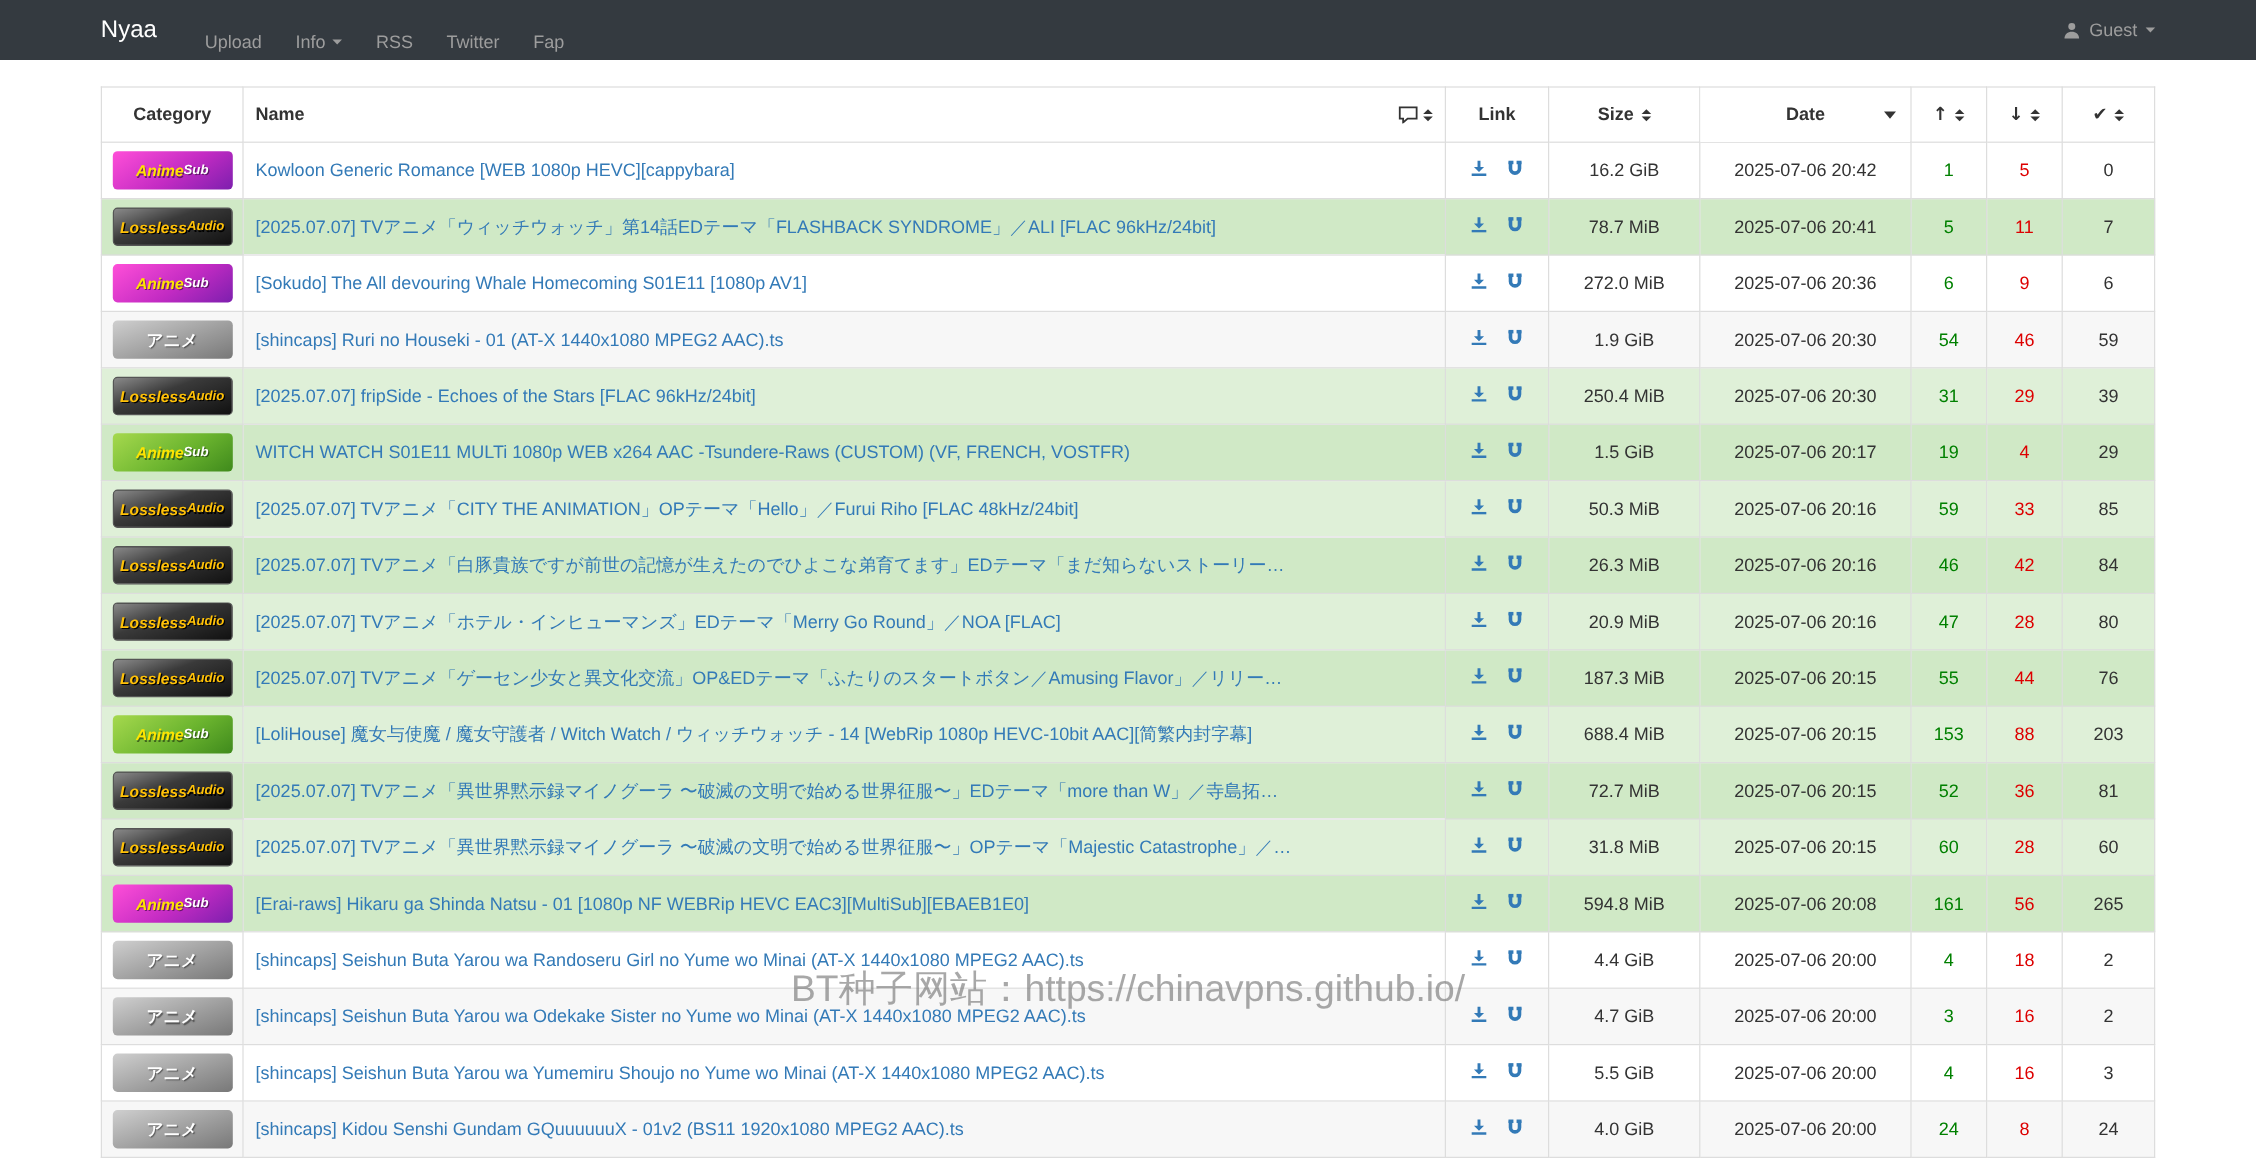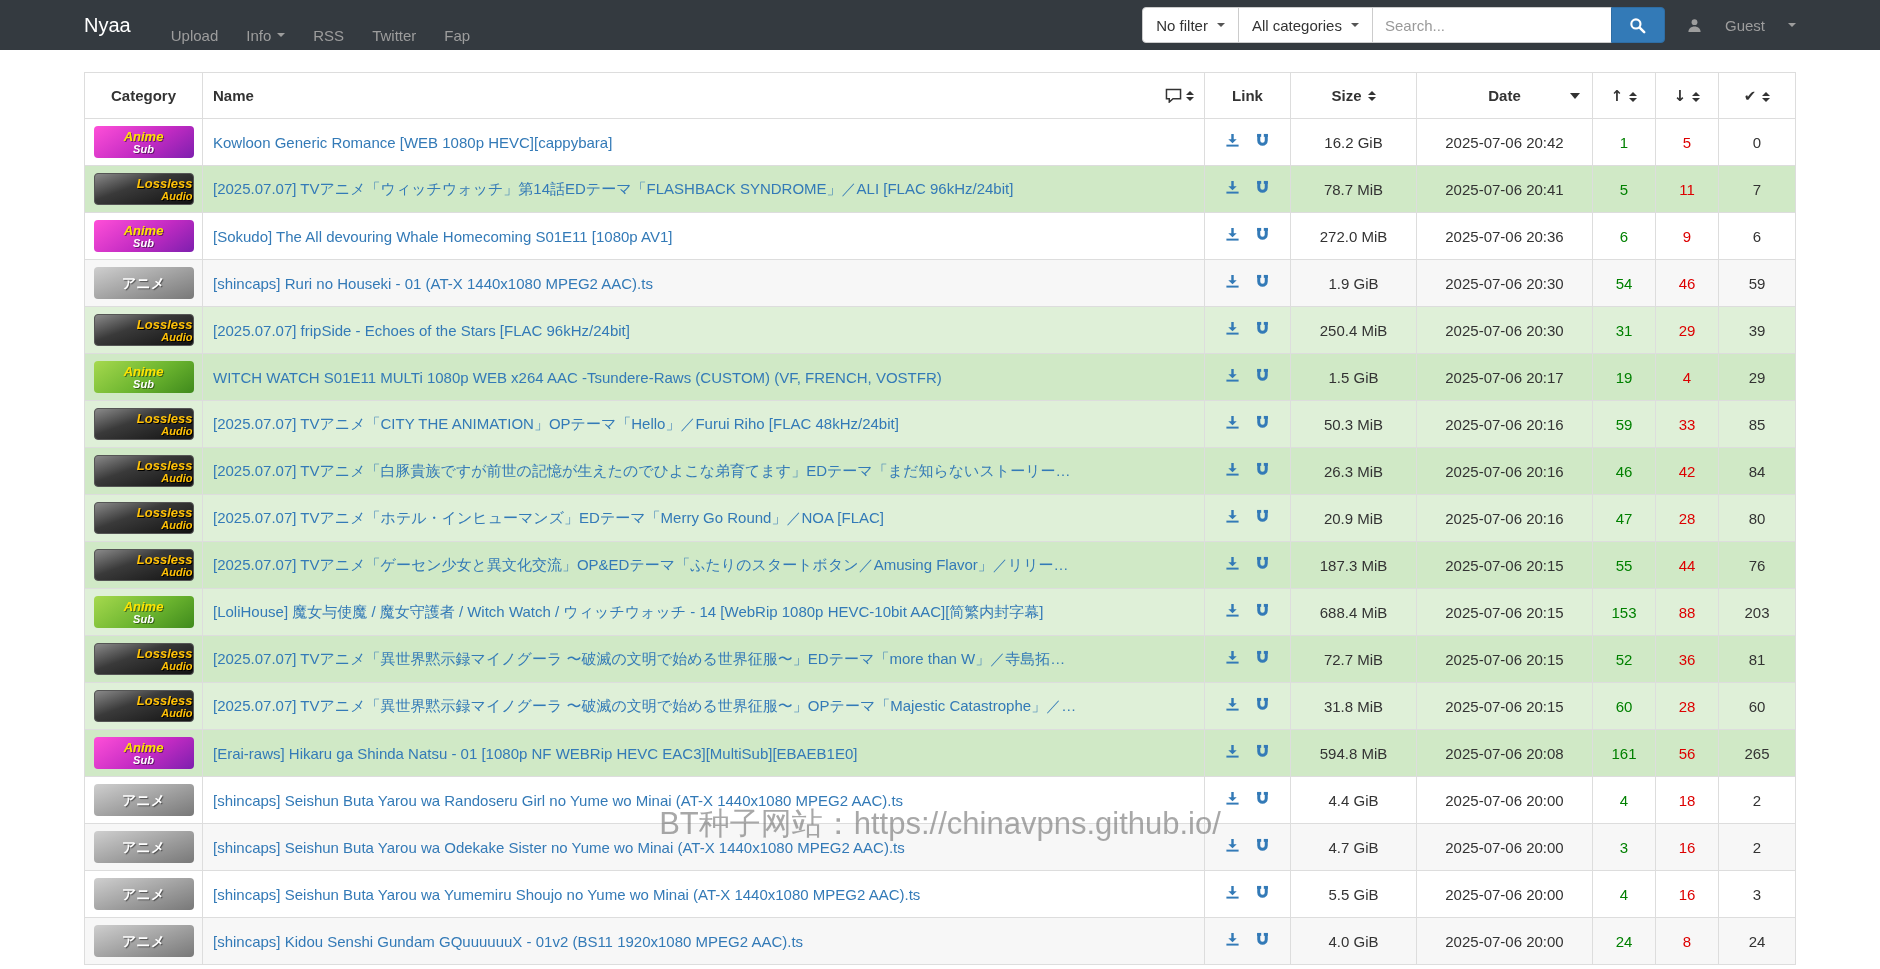--- a/index.html
+++ b/index.html
@@ -82,21 +82,21 @@
     display: flex;
     align-items: center;
     justify-content: center;
     cursor: pointer;
   }
   .user-menu {
     color: #9d9d9d;
     font-size: 15px;
     display: flex;
     align-items: center;
-    gap: 23px;
+    gap: 7px;
     cursor: pointer;
   }
 
   
   .container { margin: 22px 84px 0 84px; }
   table.torrent-table {
     width: 100%;
     border-collapse: collapse;
     table-layout: fixed;
     font-size: 15px;
@@ -142,36 +142,36 @@
   td.size-cell, td.date-cell { text-align: center; color: #333; }
   td.seed-cell { text-align: center; color: #008000; }
   td.leech-cell { text-align: center; color: #dd0000; }
   td.comp-cell { text-align: center; color: #333; }
 
   
   .cat-badge {
     width: 100px; height: 32px;
     border-radius: 4px;
     display: inline-flex;
-    flex-direction: column;
+    flex-direction: row;
     align-items: center;
     justify-content: center;
     line-height: 1;
     text-decoration: none;
     vertical-align: middle;
   }
   .cat-badge .l1 { font-weight: bold; font-style: italic; font-size: 13px; }
   .cat-badge .l2 { font-weight: bold; font-style: italic; font-size: 11px; margin-top: 1px; }
   .badge-magenta { background: linear-gradient(145deg, #ff4fd8 0%, #c32bc3 55%, #7d1fae 100%); }
   .badge-magenta .l1 { color: #ffe400; text-shadow: 1px 1px 0 rgba(0,0,0,.45); }
   .badge-magenta .l2 { color: #fff; text-shadow: 1px 1px 0 rgba(0,0,0,.45); }
   .badge-green { background: linear-gradient(145deg, #a6d94e 0%, #6cb52f 55%, #3f8a1c 100%); }
   .badge-green .l1 { color: #ffe400; text-shadow: 1px 1px 0 rgba(0,0,0,.45); }
   .badge-green .l2 { color: #fff; text-shadow: 1px 1px 0 rgba(0,0,0,.45); }
-  .badge-dark { background: linear-gradient(160deg, #8a8a8a 0%, #3a3a3a 40%, #111 100%); border: 1px solid #555; align-items: flex-end; }
+  .badge-dark { background: linear-gradient(160deg, #8a8a8a 0%, #3a3a3a 40%, #111 100%); border: 1px solid #555; }
   .badge-dark .l1, .badge-dark .l2 { color: #ffc107; text-shadow: 1px 1px 0 #000; }
   .badge-gray { background: linear-gradient(160deg, #cfcfcf 0%, #9a9a9a 60%, #787878 100%); }
   .badge-gray .l1 { color: #fff; font-style: normal; font-size: 14px; text-shadow: 1px 1px 1px rgba(0,0,0,.5); }
 
   
   .watermark {
     position: absolute;
     top: 803px;
     left: 50%;
     transform: translateX(-50%);
@@ -203,39 +203,20 @@
       <a href="#" class="nav-link">
     <span>Twitter</span>
 
   </a>
       <a href="#" class="nav-link">
     <span>Fap</span>
 
   </a>
     </div>
   <div class="nav-right">
-    <div class="search-group">
-      <div class="nav-select">
-        <span>No filter</span>
-        <span class="caret"></span>
-      </div>
-      <div class="nav-select">
-        <span>All categories</span>
-        <span class="caret"></span>
-      </div>
-      <input class="search-input" type="text" placeholder="Search..." style="">
-      <button class="search-button">
-        <span style="line-height:0;">
-          <svg width="17" height="17" viewBox="0 0 16 16">
-            <circle cx="6.5" cy="6.5" r="4.3" fill="none" stroke="#fff" stroke-width="2"></circle>
-            <line x1="10" y1="10" x2="14.3" y2="14.3" stroke="#fff" stroke-width="2.4" stroke-linecap="round"></line>
-          </svg>
-        </span>
-      </button>
-    </div>
     <div class="user-menu">
       <span style="line-height:0;">
         <svg width="15" height="15" viewBox="0 0 16 16" fill="#9d9d9d">
           <circle cx="8" cy="4.4" r="3.1"></circle>
           <path d="M1.5 15c0-3.6 2.9-5.9 6.5-5.9s6.5 2.3 6.5 5.9z"></path>
         </svg>
       </span>
       <span>Guest</span>
       <span class="caret"></span>
     </div>

